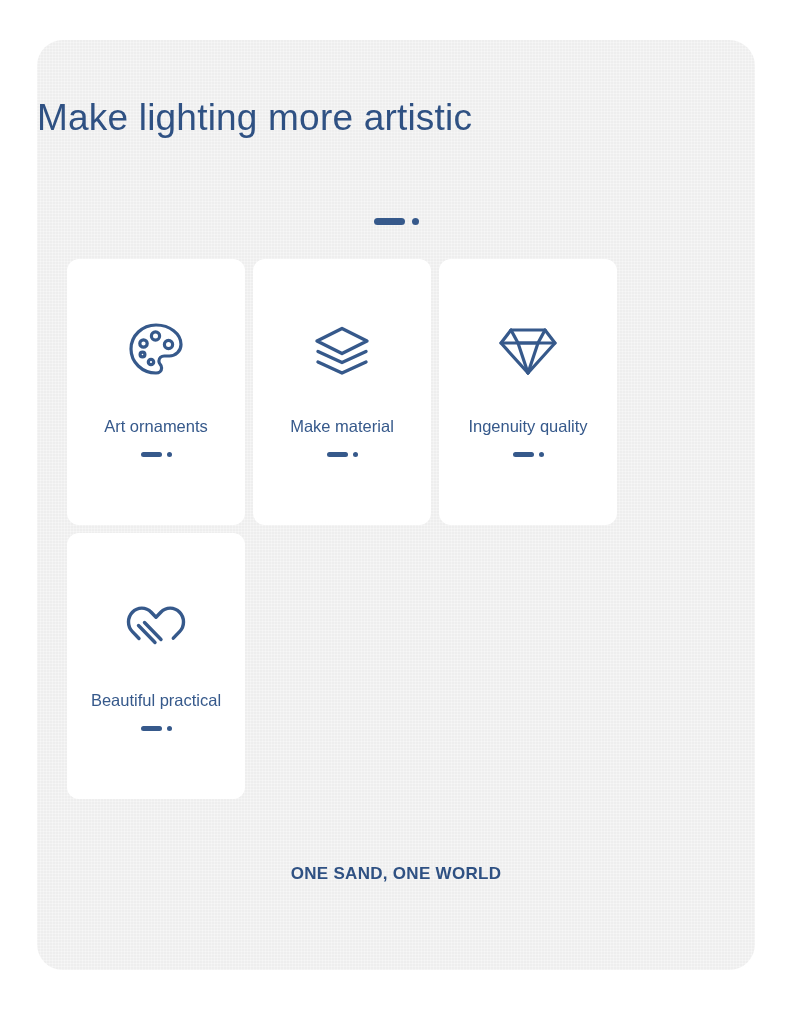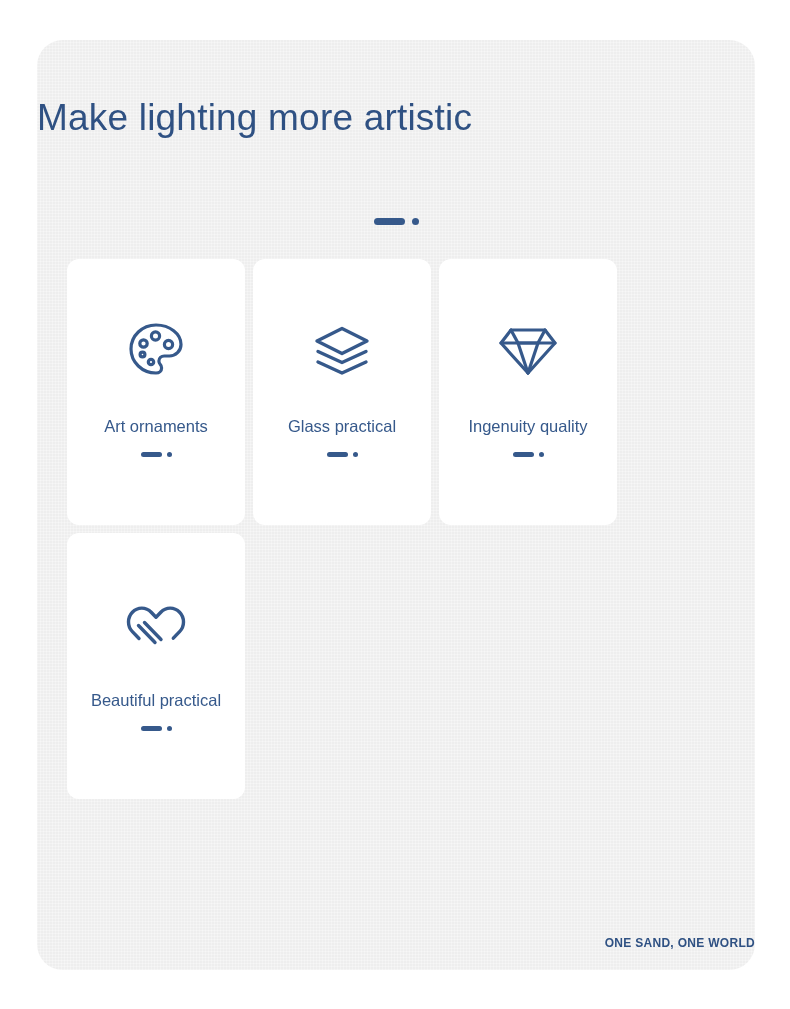--- a/index.html
+++ b/index.html
@@ -118,23 +118,23 @@
   }
   .divider-small .dash { width: 21px; height: 5px; }
   .divider-small .dot  { width: 5px;  height: 5px; }
   .divider-small { gap: 5px; }
 
   
   .footer-tagline {
     position: absolute;
     left: 0;
     right: 0;
-    top: 896px;
-    text-align: right;
-    font-size: 12px;
+    top: 824px;
+    text-align: center;
+    font-size: 17px;
     font-weight: bold;
     color: #2f5183;
     letter-spacing: 0.3px;
   }
 </style>
 </head>
 <body>
 
 <div class="panel">
 
@@ -166,21 +166,21 @@
     </div>
 
     <div class="card">
       <span class="card-icon">
         <svg width="62" height="62" viewBox="0 0 62 62" fill="none" stroke="#36598b" stroke-width="3.4" stroke-linecap="round" stroke-linejoin="round">
           <path d="M31 9.5 56 22 31 34.5 6 22 31 9.5Z"></path>
           <path d="M7 32.5 31 43.5 55 32.5"></path>
           <path d="M7 43 31 54 55 43"></path>
         </svg>
       </span>
-      <div class="card-label">Glass practical</div>
+      <div class="card-label">Make material</div>
       <div class="divider divider-small">
         <span class="dash"></span>
         <span class="dot"></span>
       </div>
     </div>
 
     <div class="card">
       <span class="card-icon">
         <svg width="62" height="62" viewBox="0 0 62 62" fill="none" stroke="#36598b" stroke-width="3.2" stroke-linecap="round" stroke-linejoin="round">
           <path d="M14 11h34l10 13-27 30L4 24 14 11Z"></path>

